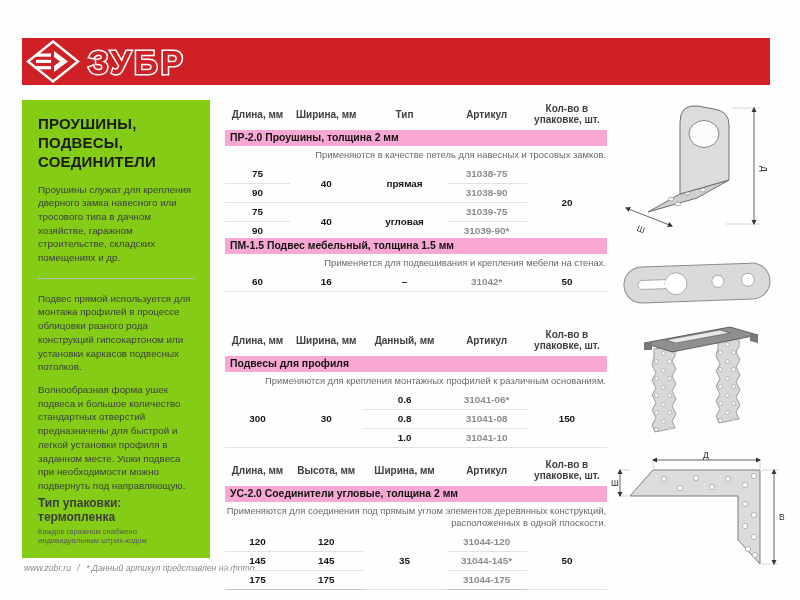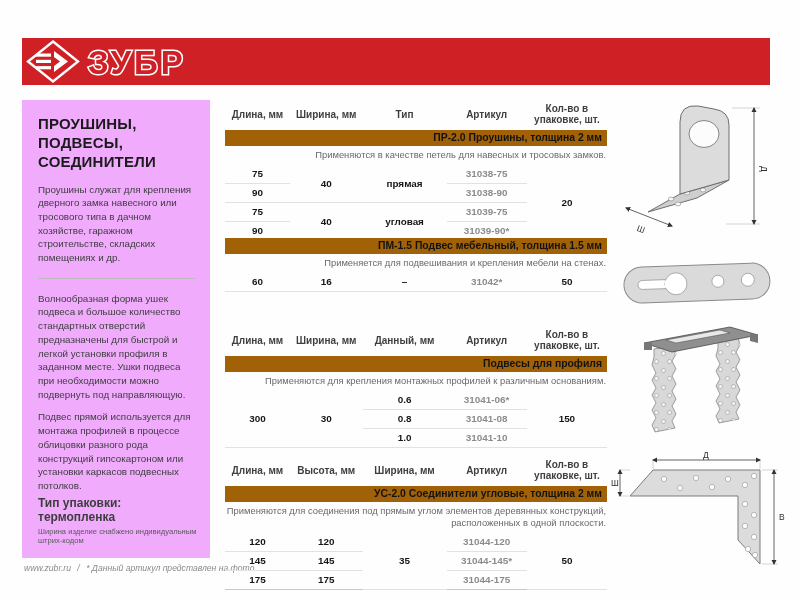--- a/index.html
+++ b/index.html
@@ -4,39 +4,39 @@
 <style>
   html,body{margin:0;padding:0;background:#fff;}
   .page{position:relative;width:800px;height:600px;background:#fefefe;overflow:hidden;
         font-family:"Liberation Sans",sans-serif;color:#222;}
 
   
   .banner{position:absolute;left:22px;top:38px;width:748px;height:47px;background:#cf2026;}
   .banner svg{display:block;}
 
   
-  .sidebar{position:absolute;left:22px;top:100px;width:188px;height:458px;background:#f0abfc;
+  .sidebar{position:absolute;left:22px;top:100px;width:188px;height:458px;background:#84cc16;
            box-sizing:border-box;padding:14px 13px 0 16px;}
   .sidebar h1{margin:0 0 11px;font-size:15px;line-height:1.28;color:#1b1b1b;
               white-space:pre-line;letter-spacing:.2px;}
   .sidebar p{margin:0 0 9px;font-size:9.8px;line-height:1.4;color:#3d3d3d;}
   .sidebar hr{border:none;border-top:1px solid #bcbcbc;margin:13px 2px 13px 0;}
   .pack-wrap{position:absolute;left:16px;right:10px;bottom:13px;}
   .pack{font-size:12px;color:#3d3d3d;font-weight:bold;}
   .pack-note{font-size:7.6px;color:#5a5a5a;margin-top:3px;}
 
   
   .page-footer{position:absolute;left:24px;top:563px;font-size:8.6px;color:#8a8a8a;font-style:italic;}
   .page-footer span{margin-right:4px;}
 
   
   table.tbl{position:absolute;left:225px;width:382px;border-collapse:collapse;table-layout:fixed;}
   .tbl th{font-size:10px;font-weight:bold;color:#3f3f3f;text-align:center;padding:3px 0 5px;}
-  .tbl tr.sec td{background:#a16207;font-size:10.4px;font-weight:bold;color:#121212;
-                 text-align:right;padding:2px 5px 3px;}
+  .tbl tr.sec td{background:#f9a8d4;font-size:10.4px;font-weight:bold;color:#121212;
+                 text-align:left;padding:2px 5px 3px;}
   .tbl tr.desc td{font-size:9.4px;color:#696969;text-align:right;padding:3px 1px 4px;line-height:1.25;}
   .tbl tr.d td{font-size:9.9px;text-align:center;padding:3px 0;height:12px;
                border-bottom:1px solid #e2e2e2;vertical-align:middle;}
   .tbl td.num,.tbl td.typ{font-weight:bold;color:#161616;}
   .tbl td.art{color:#8c8c8c;font-weight:bold;}
   #t4 tr.d:last-child td{border-bottom-color:#c8c8c8;}
 
   
   figure{position:absolute;margin:0;}
   figure svg{display:block;}
@@ -61,25 +61,25 @@
       <text x="66" y="36" font-size="33" font-weight="bold" letter-spacing="3" fill="#cf2026" stroke="#ffffff" stroke-width="3" paint-order="stroke">ЗУБР</text>
     </svg>
   </div>
 
   <aside class="sidebar">
     <h1>ПРОУШИНЫ,
 ПОДВЕСЫ,
 СОЕДИНИТЕЛИ</h1>
     <p>Проушины служат для крепления дверного замка навесного или тросового типа в дачном хозяйстве, гаражном строительстве, складских помещениях и др.</p>
     <hr>
+    <p>Подвес прямой используется для монтажа профилей в процессе облицовки разного рода конструкций гипсокартоном или установки каркасов подвесных потолков.</p>
     <p>Волнообразная форма ушек подвеса и большое количество стандартных отверстий предназначены для быстрой и легкой установки профиля в заданном месте. Ушки подвеса при необходимости можно подвернуть под направляющую.</p>
-    <p>Подвес прямой используется для монтажа профилей в процессе облицовки разного рода конструкций гипсокартоном или установки каркасов подвесных потолков.</p>
     <div class="pack-wrap">
       <div class="pack">Тип упаковки: термопленка</div>
-      <div class="pack-note">Ширина изделие снабжено индивидуальным штрих-кодом</div>
+      <div class="pack-note">Каждое гаражном снабжено индивидуальным штрих-кодом</div>
     </div>
   </aside>
 
   <div class="page-footer">
     <span>www.zubr.ru</span>
     <span>/</span>
     <span>* Данный артикул представлен на фото</span>
   </div>
 
   <table class="tbl" id="t1" style="top:100px;">

